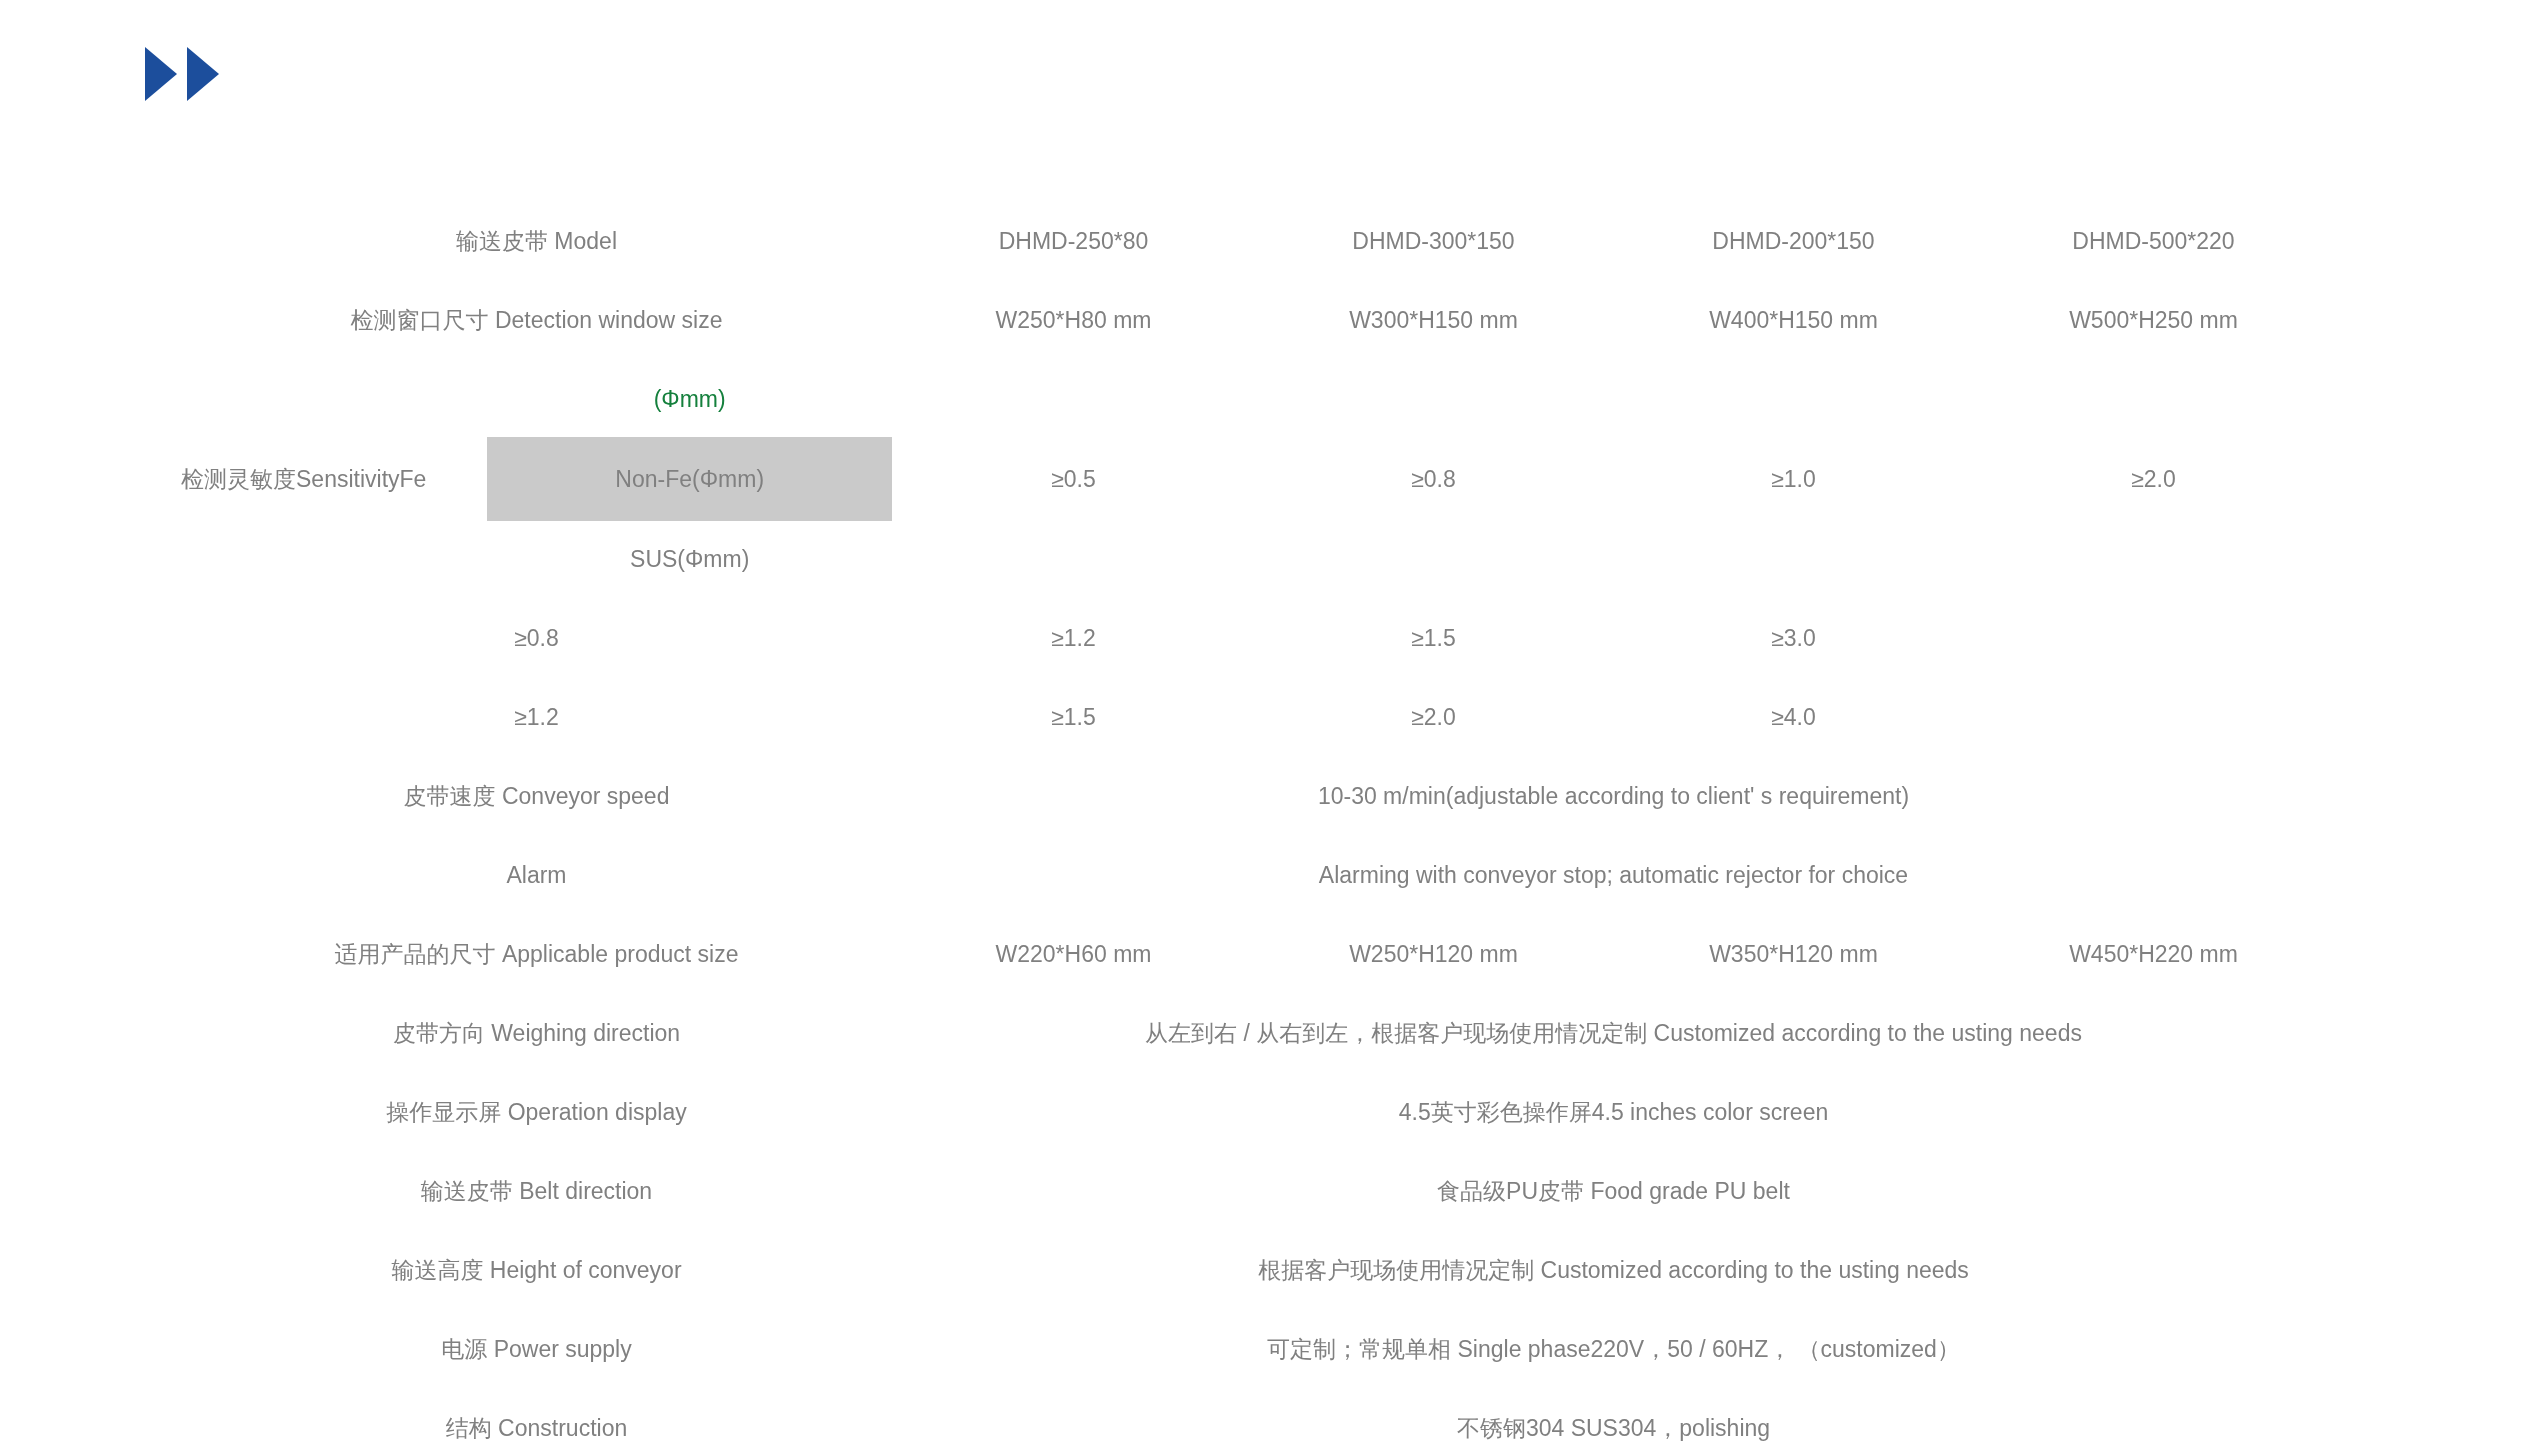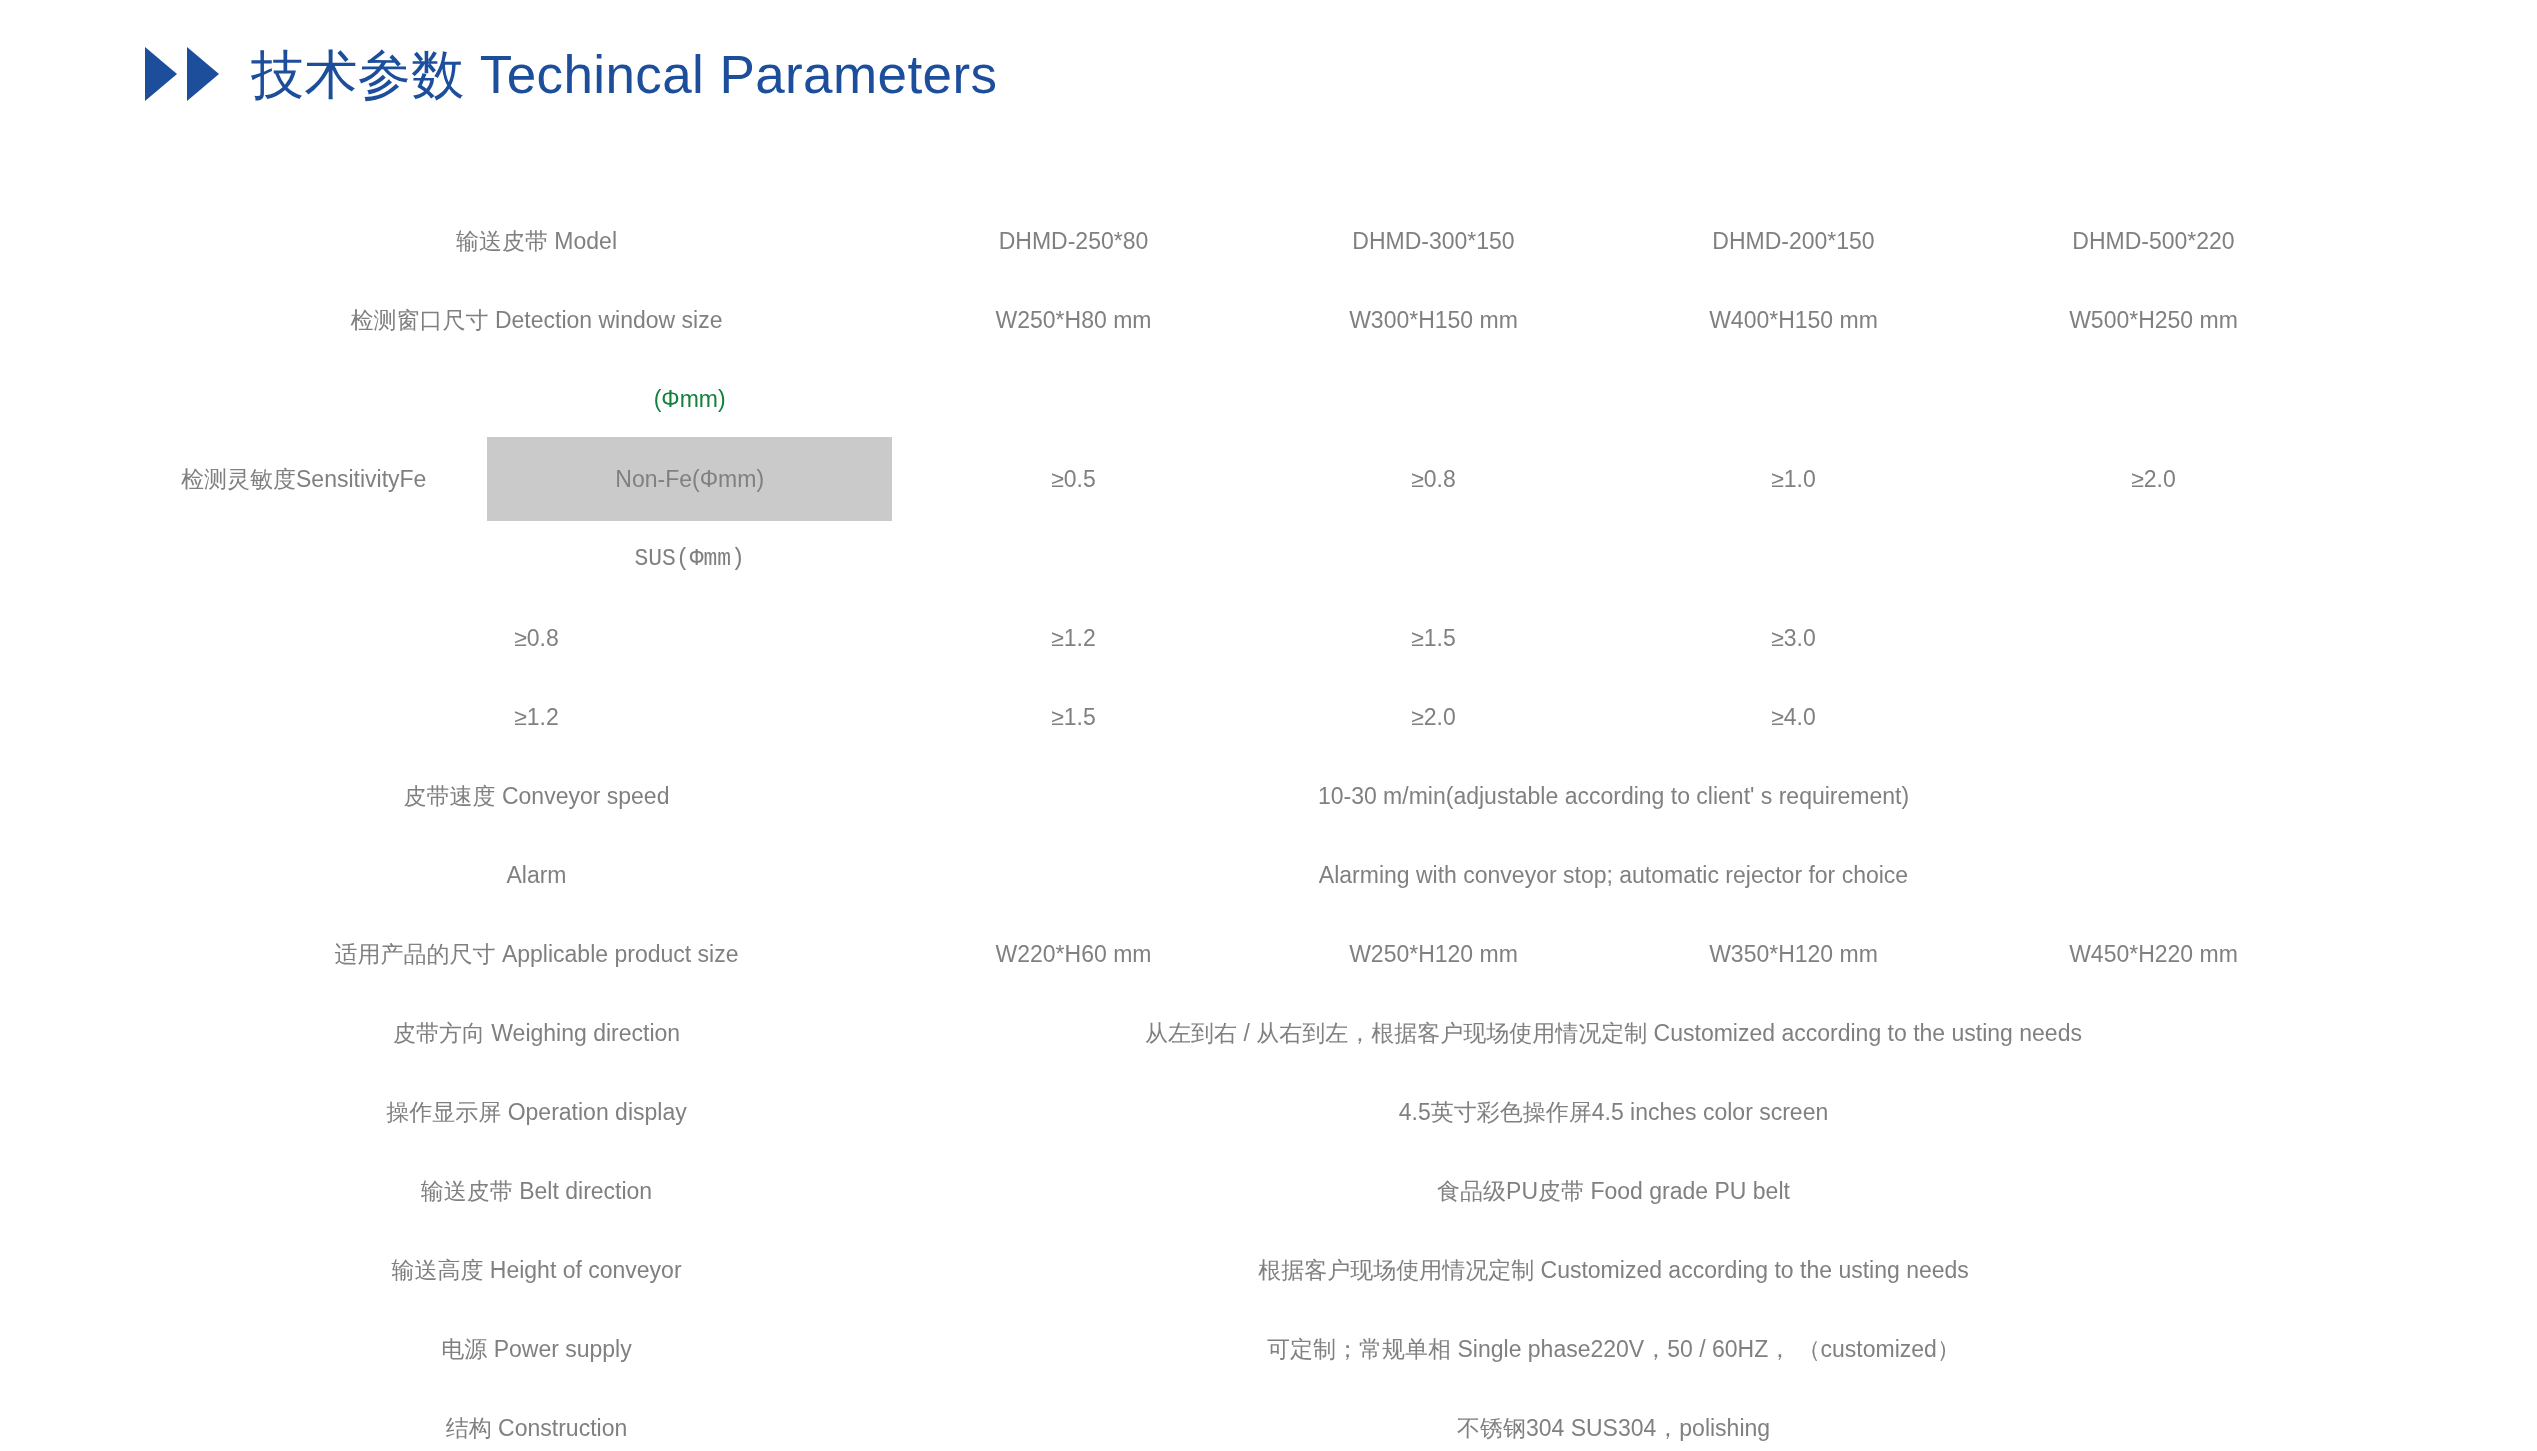--- a/index.html
+++ b/index.html
@@ -102,21 +102,20 @@
   }
 </style>
 </head>
 <body>
 
 <div class="title-bar">
   <div class="arrows">
     <span class="arrow"></span>
     <span class="arrow"></span>
   </div>
-  <div class="title-text">技术参数 Techincal Parameters</div>
 </div>
 
 <div class="table-wrap">
   <table class="spec">
     <colgroup>
       <col class="c-label">
       <col class="c-m1">
       <col class="c-m2">
       <col class="c-m3">
       <col class="c-m4">
@@ -148,21 +147,21 @@
               </colgroup>
             <tbody>
                 <tr>
               <td rowspan="3" class="sens-label-cell" style="height:228px;color:#808080;font-size:23px;margin-left:34px;">检测灵敏度SensitivityFe</td>
               <td class="sens-sub" style="height:76px;color:#15803d;font-size:23px;background:transparent;">(Φmm)</td>
             </tr>
             <tr>
               <td class="sens-sub" style="height:84px;color:#808080;font-size:23px;background:#cacaca;">Non-Fe(Φmm)</td>
             </tr>
             <tr>
-              <td class="sens-sub" style="height:76px;color:#808080;font-size:23px;background:transparent;font-family:Liberation Mono, monospace;">SUS(Φmm)</td>
+              <td class="sens-sub" style="height:76px;color:#808080;font-size:23px;background:transparent;">SUS(Φmm)</td>
             </tr>
           </tbody>
             </table>
         </td>
         <td class="sh-none">≥0.5</td>
         <td class="sh-none">≥0.8</td>
         <td class="sh-none">≥1.0</td>
         <td class="sh-none">≥2.0</td>
       </tr>
 

